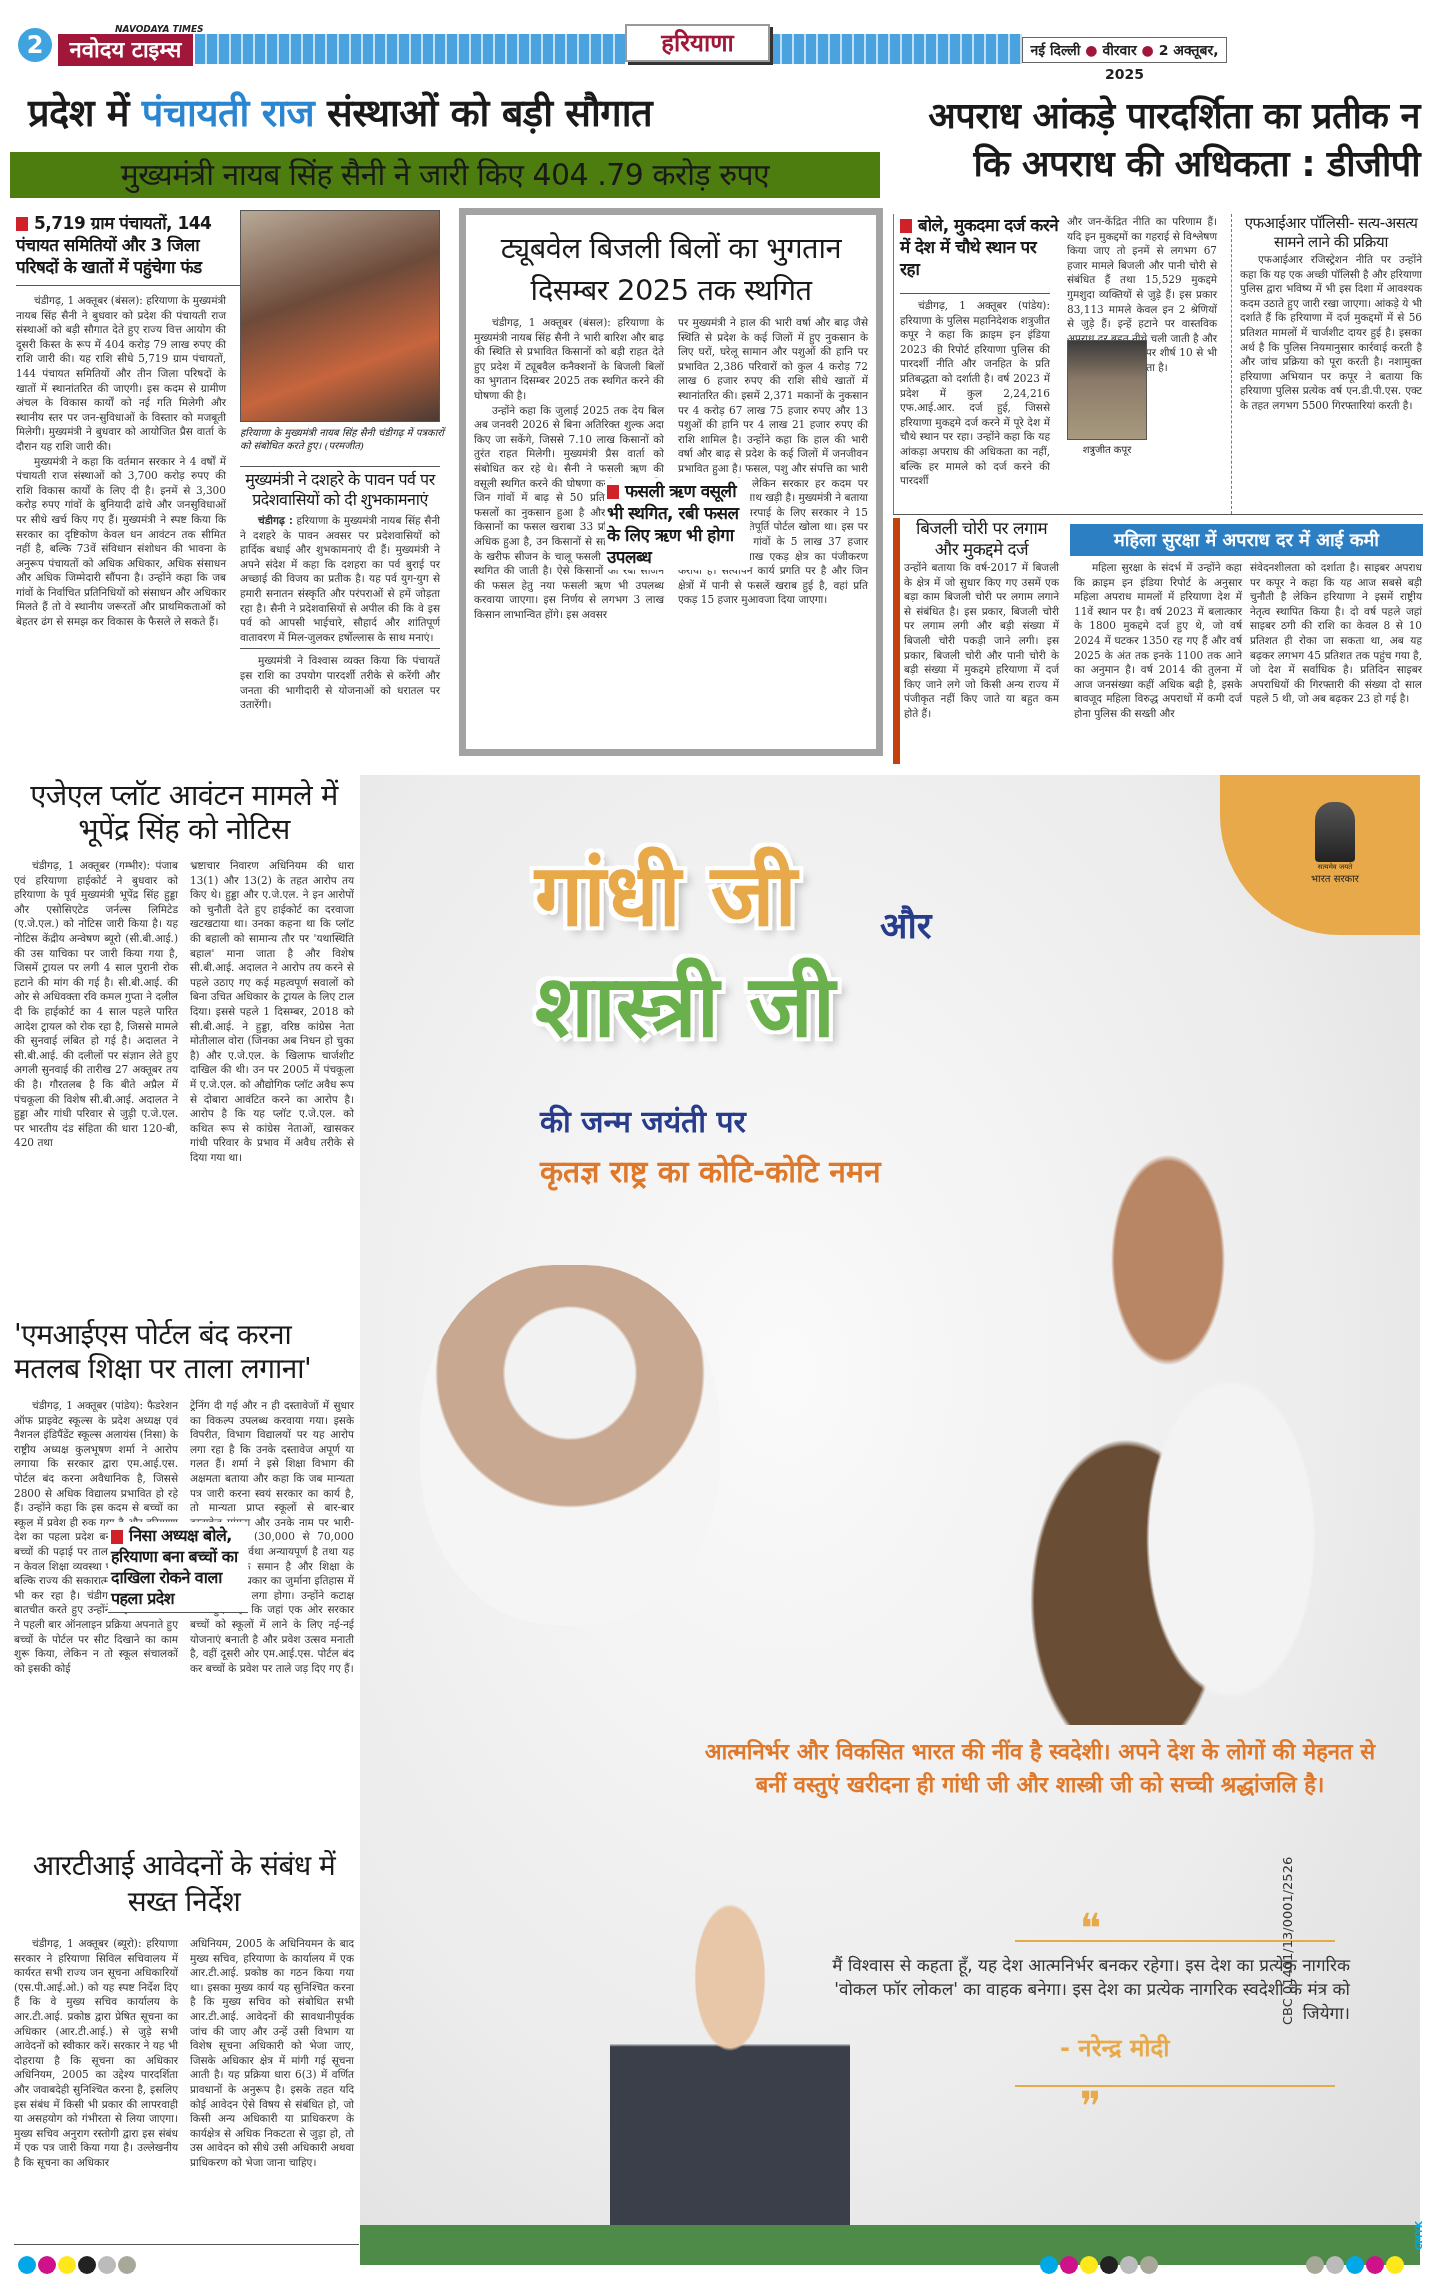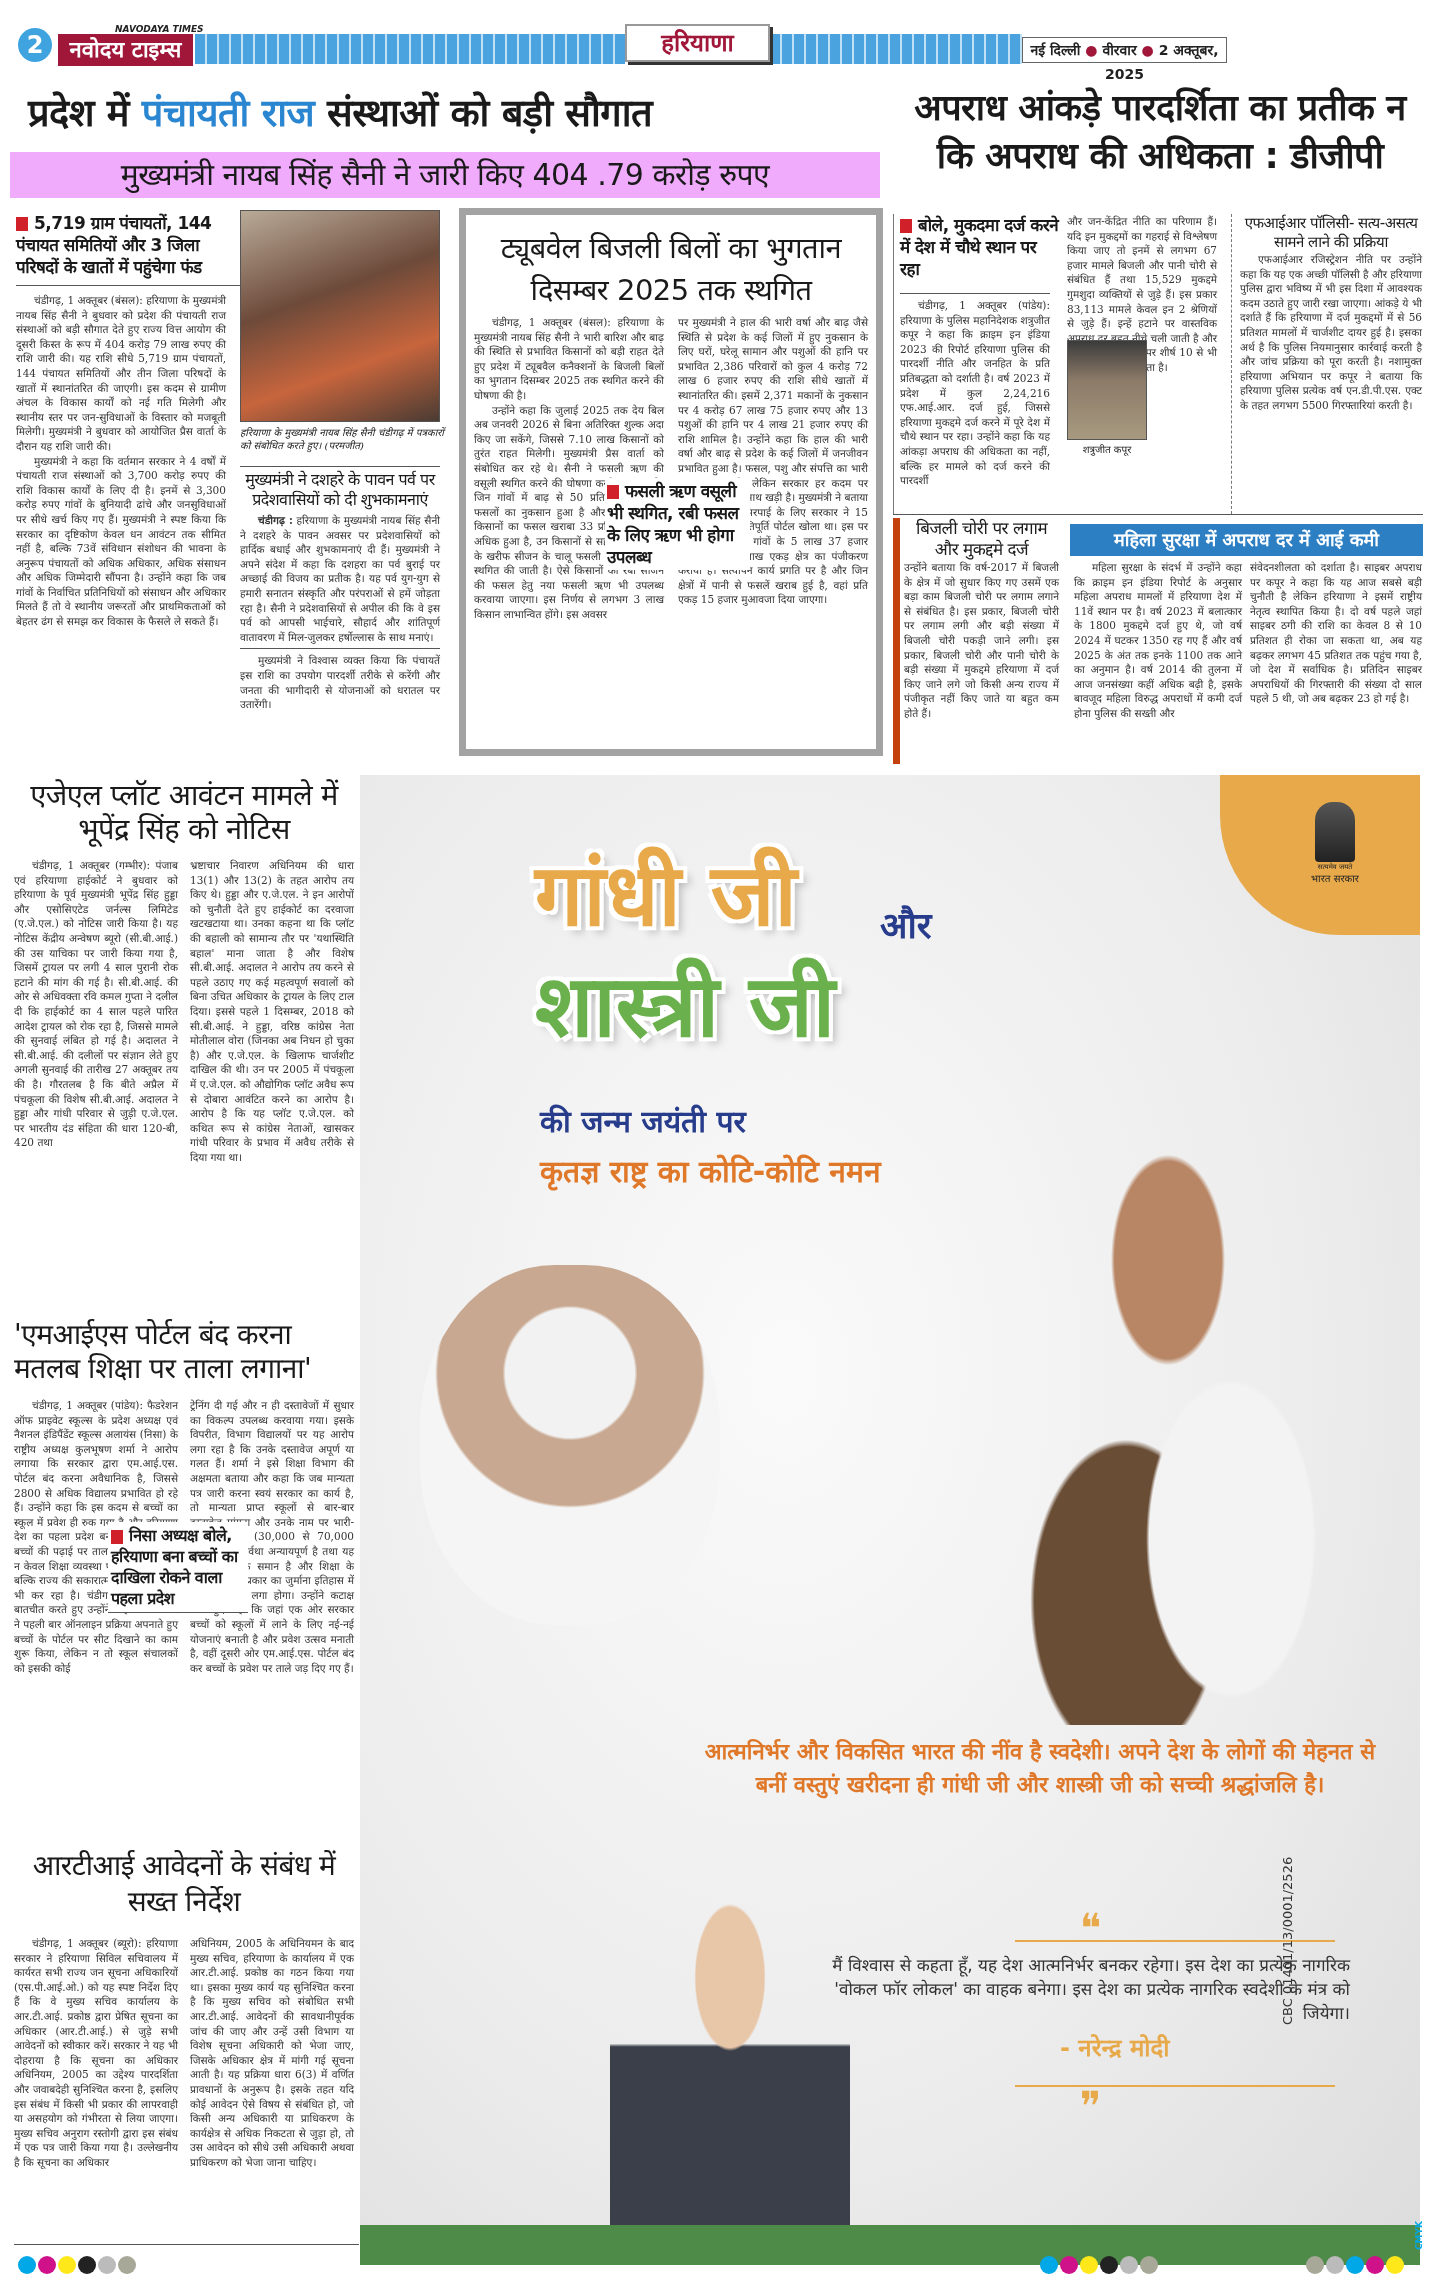--- a/index.html
+++ b/index.html
@@ -41,23 +41,23 @@
   <span>नई दिल्ली</span>
   <span class="bul">●</span>
   <span>वीरवार</span>
   <span class="bul">●</span>
   <span>2 अक्तूबर, 2025</span>
 </div>
 
 <div class="abs hd" style="left:28px;top:86px;width:880px;font-size:38px;line-height:54px;white-space:nowrap">
   <span>प्रदेश में </span><span style="color:#2a86d0">पंचायती राज</span><span> संस्थाओं को बड़ी सौगात</span>
 </div>
-<div class="abs hd" style="left:10px;top:152px;width:870px;height:46px;background:#f0abfc;font-size:30px;line-height:46px;text-align:center;font-weight:normal">मुख्यमंत्री नायब सिंह सैनी ने जारी किए 404 .79 करोड़ रुपए</div>
+<div class="abs hd" style="left:10px;top:152px;width:870px;height:46px;background:#4d7c0f;font-size:30px;line-height:46px;text-align:center;font-weight:normal">मुख्यमंत्री नायब सिंह सैनी ने जारी किए 404 .79 करोड़ रुपए</div>
 
-<div class="abs hd" style="left:900px;top:84px;width:520px;font-size:36px;line-height:48px;text-align:center">अपराध आंकड़े पारदर्शिता का प्रतीक न कि अपराध की अधिकता : डीजीपी</div>
+<div class="abs hd" style="left:900px;top:92px;width:520px;font-size:36px;line-height:48px;text-align:right">अपराध आंकड़े पारदर्शिता का प्रतीक न कि अपराध की अधिकता : डीजीपी</div>
 
 <div class="abs hd" style="left:16px;top:212px;width:225px;font-size:17px;line-height:22px"><span class="sq"></span><span>5,719 ग्राम पंचायतों, 144 पंचायत समितियों और 3 जिला परिषदों के खातों में पहुंचेगा फंड</span></div>
 <div class="abs rule" style="left:16px;top:285px;width:230px"></div>
 <div class="abs" style="left:16px;top:293px;width:210px">
   <p class="body">चंडीगढ़, 1 अक्तूबर (बंसल): हरियाणा के मुख्यमंत्री नायब सिंह सैनी ने बुधवार को प्रदेश की पंचायती राज संस्थाओं को बड़ी सौगात देते हुए राज्य वित्त आयोग की दूसरी किस्त के रूप में 404 करोड़ 79 लाख रुपए की राशि जारी की। यह राशि सीधे 5,719 ग्राम पंचायतों, 144 पंचायत समितियों और तीन जिला परिषदों के खातों में स्थानांतरित की जाएगी। इस कदम से ग्रामीण अंचल के विकास कार्यों को नई गति मिलेगी और स्थानीय स्तर पर जन-सुविधाओं के विस्तार को मजबूती मिलेगी। मुख्यमंत्री ने बुधवार को आयोजित प्रैस वार्ता के दौरान यह राशि जारी की।</p>
   <p class="body">मुख्यमंत्री ने कहा कि वर्तमान सरकार ने 4 वर्षों में पंचायती राज संस्थाओं को 3,700 करोड़ रुपए की राशि विकास कार्यों के लिए दी है। इनमें से 3,300 करोड़ रुपए गांवों के बुनियादी ढांचे और जनसुविधाओं पर सीधे खर्च किए गए हैं। मुख्यमंत्री ने स्पष्ट किया कि सरकार का दृष्टिकोण केवल धन आवंटन तक सीमित नहीं है, बल्कि 73वें संविधान संशोधन की भावना के अनुरूप पंचायतों को अधिक अधिकार, अधिक संसाधन और अधिक जिम्मेदारी सौंपना है। उन्होंने कहा कि जब गांवों के निर्वाचित प्रतिनिधियों को संसाधन और अधिकार मिलते हैं तो वे स्थानीय जरूरतों और प्राथमिकताओं को बेहतर ढंग से समझ कर विकास के फैसले ले सकते हैं।</p>
 </div>
 <div class="abs photo" style="left:240px;top:210px;width:200px;height:212px;background:linear-gradient(160deg,#b9aa98 0%,#6d4a3a 40%,#c7653d 70%,#4a3b33 100%)"></div>
 <div class="abs serif" style="left:240px;top:426px;width:205px;font-size:10px;font-style:italic;line-height:13px">हरियाणा के मुख्यमंत्री नायब सिंह सैनी चंडीगढ़ में पत्रकारों को संबोधित करते हुए। (परमजीत)</div>
 <div class="abs rule" style="left:240px;top:466px;width:200px"></div>

